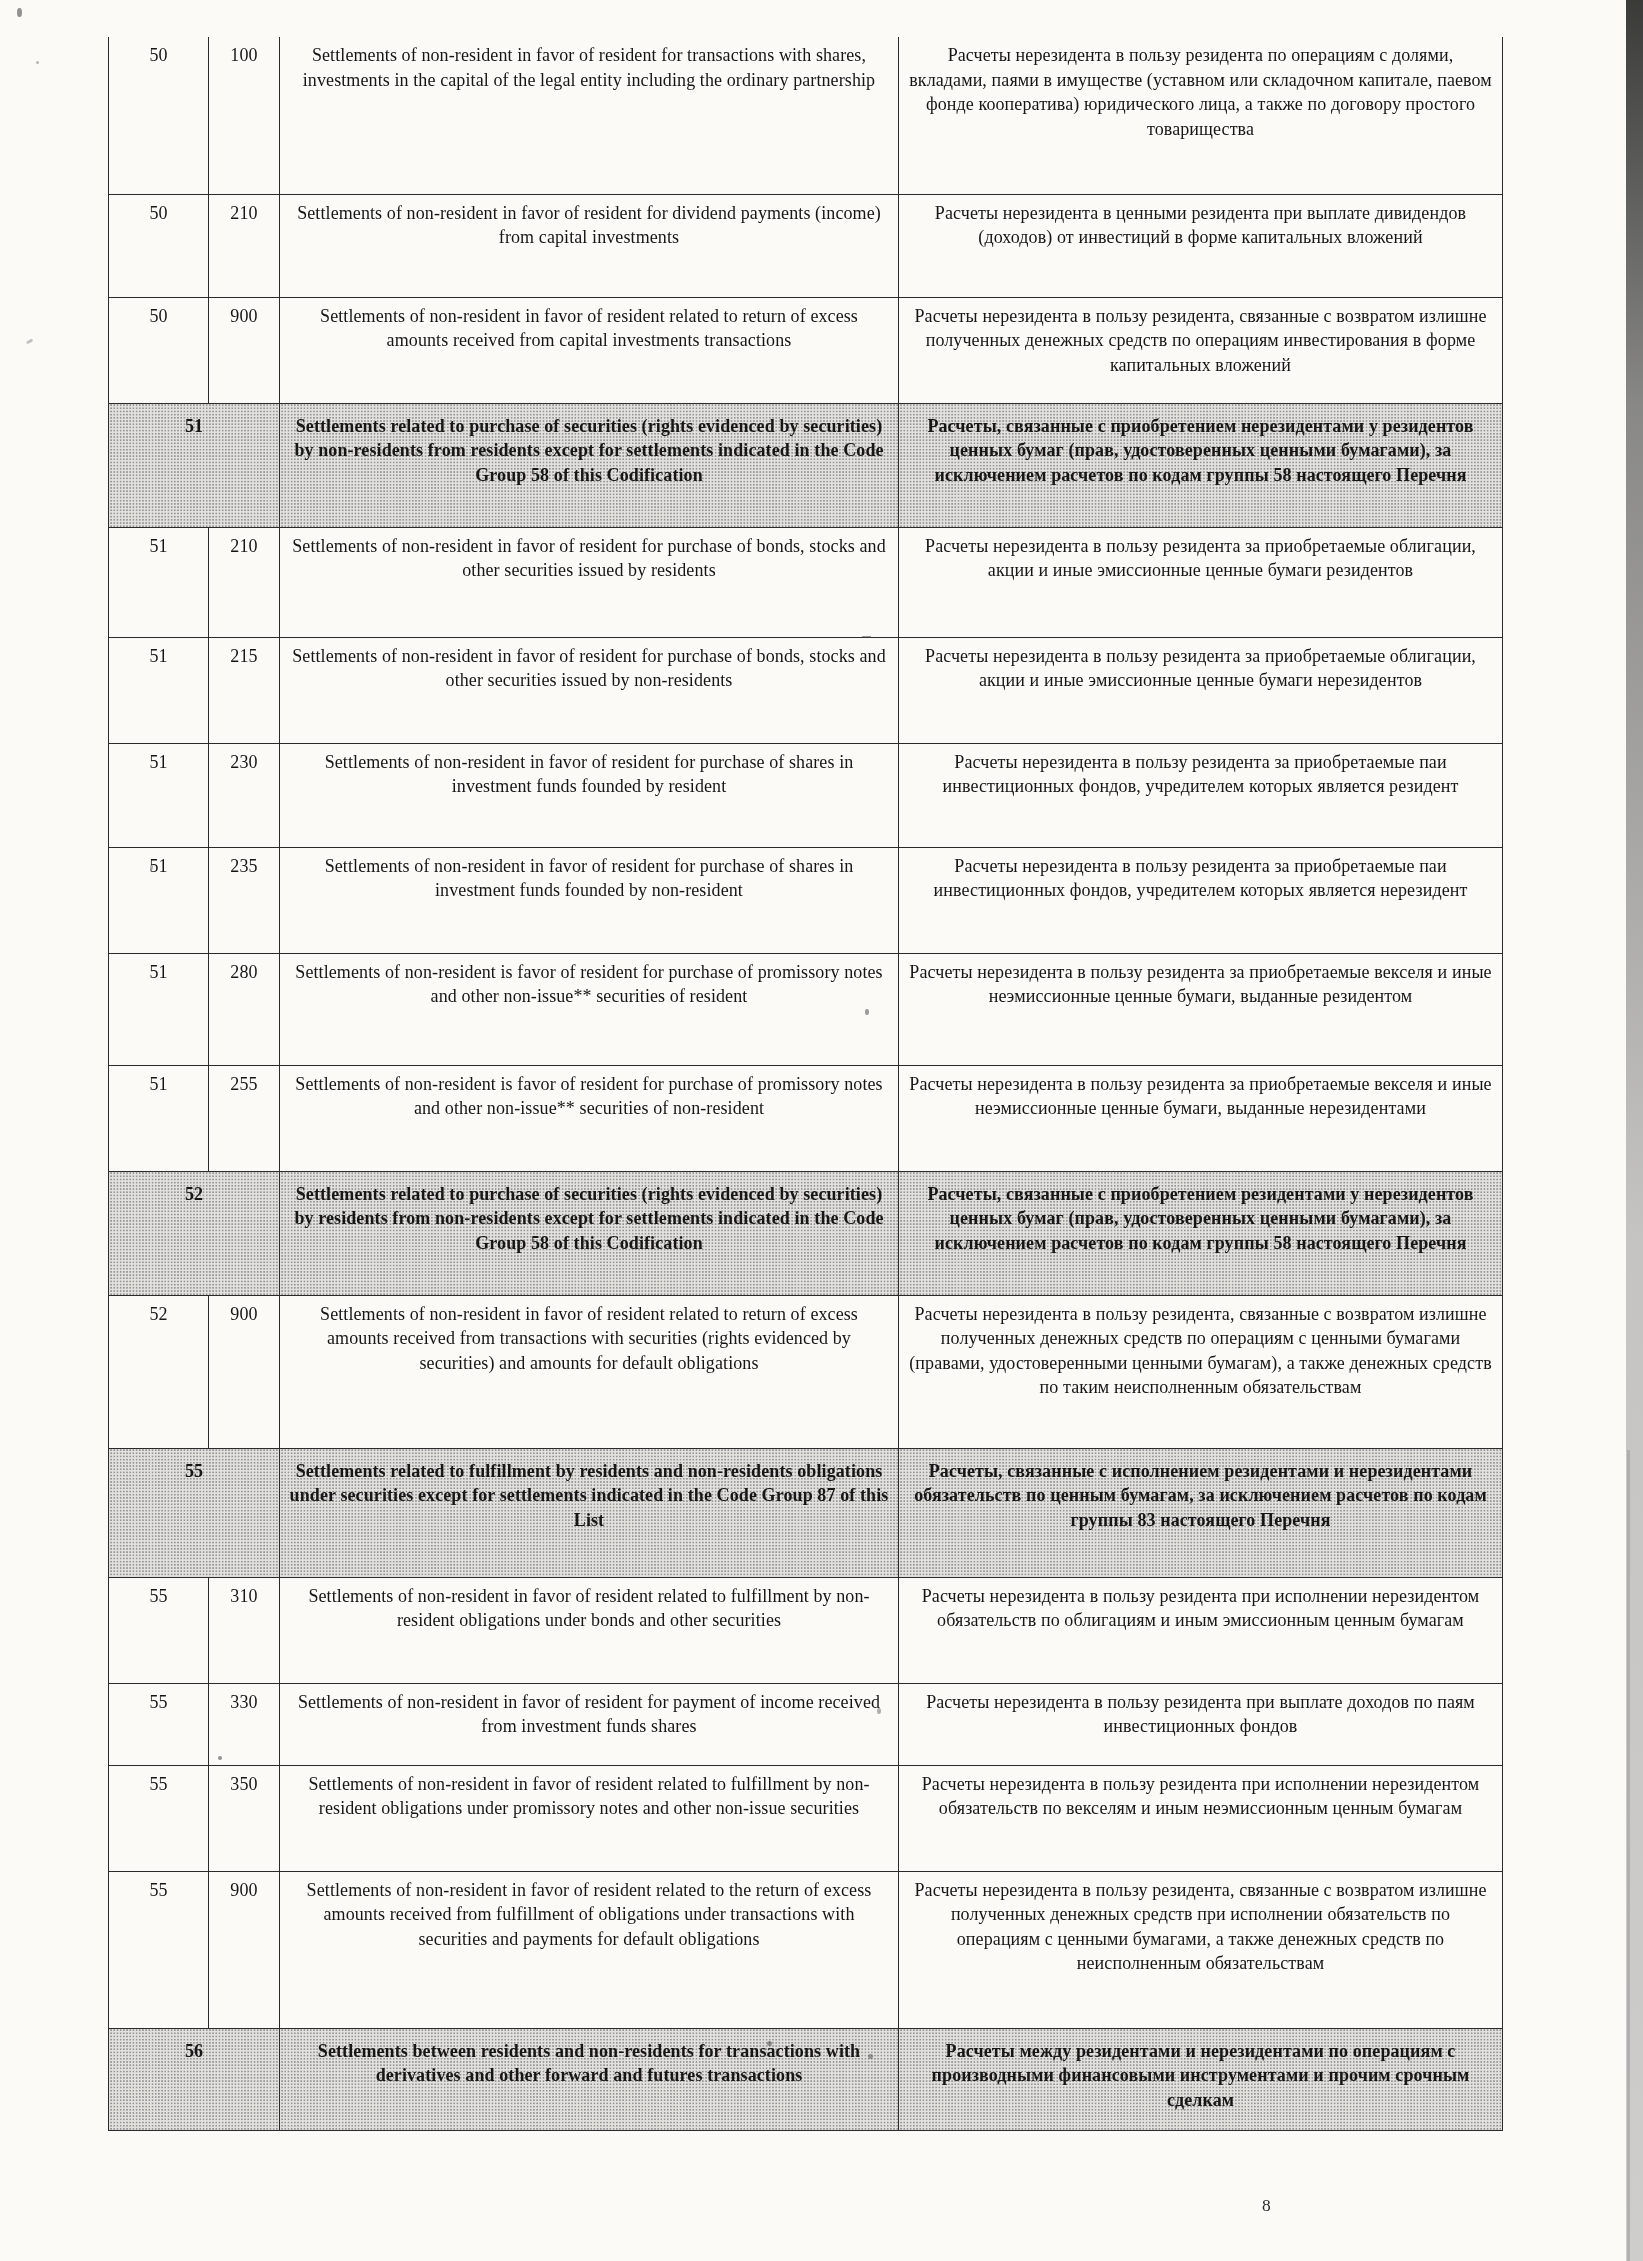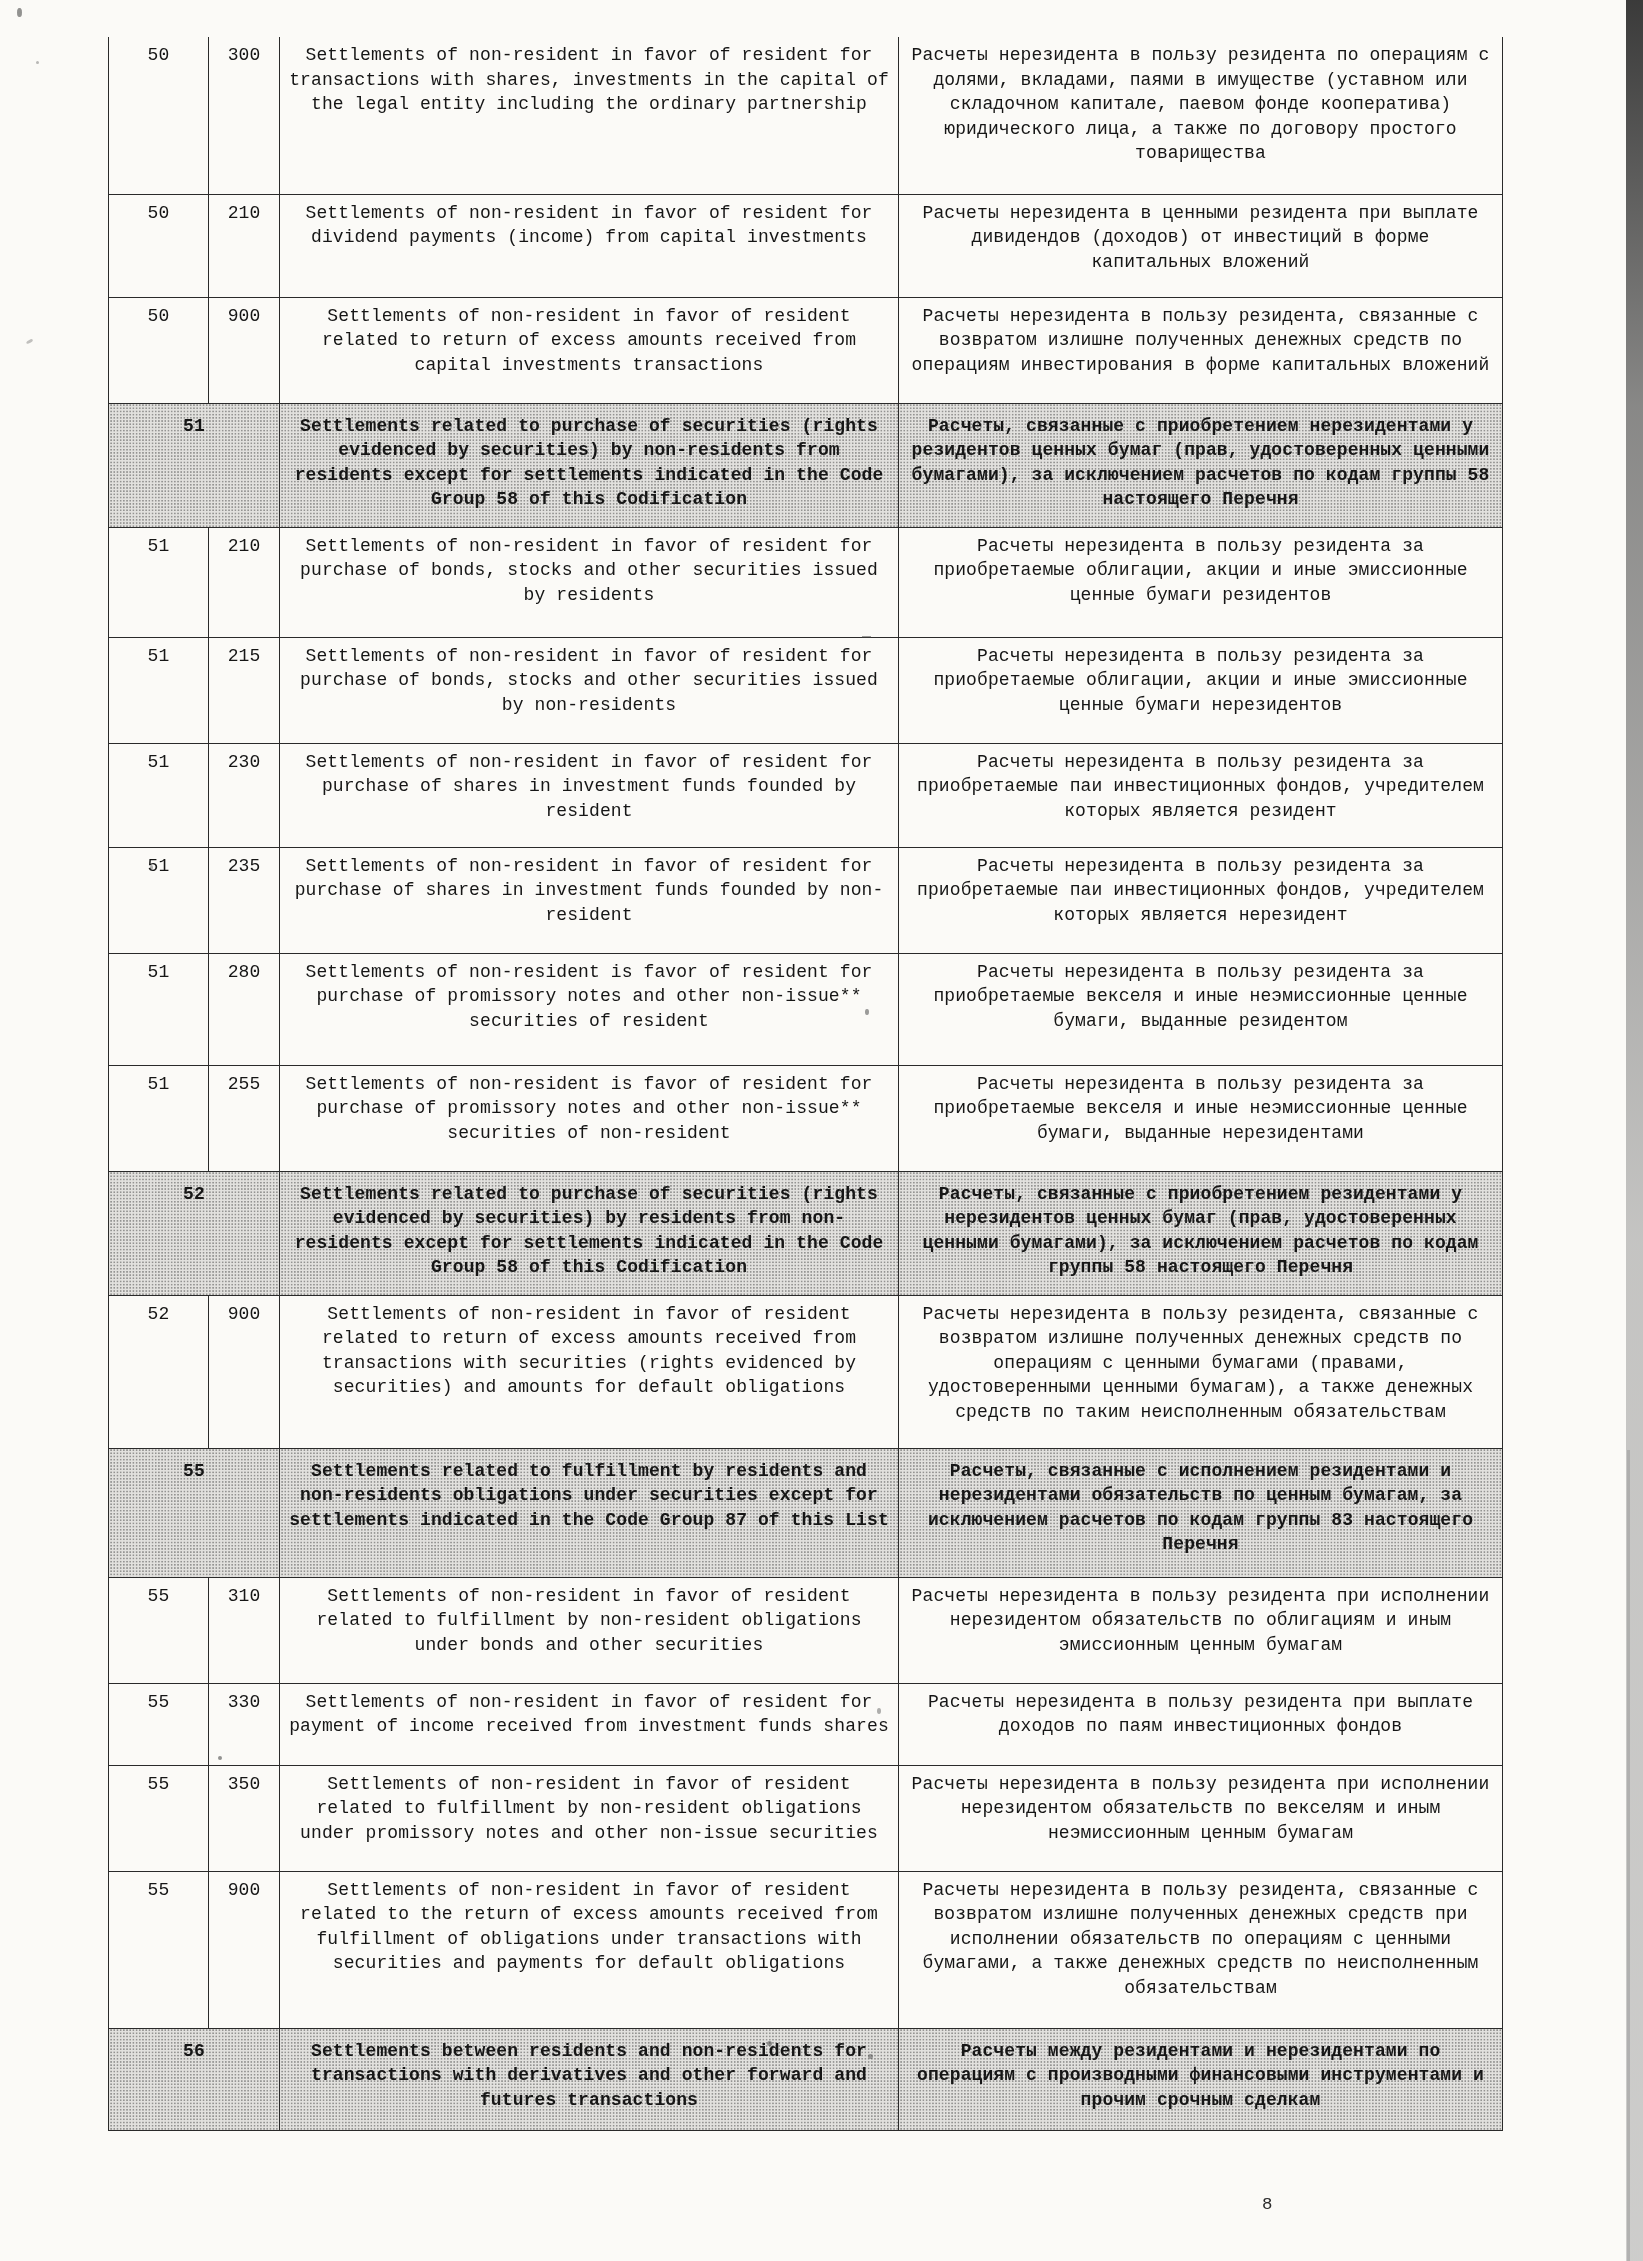--- a/index.html
+++ b/index.html
@@ -11,21 +11,20 @@
     height:2261px;
     background:#fbfaf7;
     font-family:"Liberation Serif","DejaVu Serif",serif;
     color:#161616;
   }
   .page{
     position:relative;
     width:1644px;
     height:2261px;
     overflow:hidden;
-    font-family:Liberation Mono, monospace;
   }
   table.codes{
     position:absolute;
     left:108px;
     top:37px;
     width:1394px;
     border-collapse:collapse;
     table-layout:fixed;
   }
   table.codes td{
@@ -94,21 +93,21 @@
   <table class="codes">
     <colgroup>
       <col style="width:100px">
       <col style="width:71px">
       <col style="width:619px">
       <col style="width:604px">
     </colgroup>
     <tbody id="rows">
         <tr style="height: 157px;">
           <td class="code-group-cell">50</td>
-          <td class="code-cell">300</td>
+          <td class="code-cell">100</td>
           <td class="en-cell">Settlements of non-resident in favor of resident for transactions with shares, investments in the capital of the legal entity including the ordinary partnership</td>
           <td class="ru-cell">Расчеты нерезидента в пользу резидента по операциям с долями, вкладами, паями в имуществе (уставном или складочном капитале, паевом фонде кооператива) юридического лица, а также по договору простого товарищества</td>
         </tr>
         <tr style="height: 103px;">
           <td class="code-group-cell">50</td>
           <td class="code-cell">210</td>
           <td class="en-cell">Settlements of non-resident in favor of resident for dividend payments (income) from capital investments</td>
           <td class="ru-cell">Расчеты нерезидента в ценными резидента при выплате дивидендов (доходов) от инвестиций в форме капитальных вложений</td>
         </tr>
         <tr style="height: 106px;">

